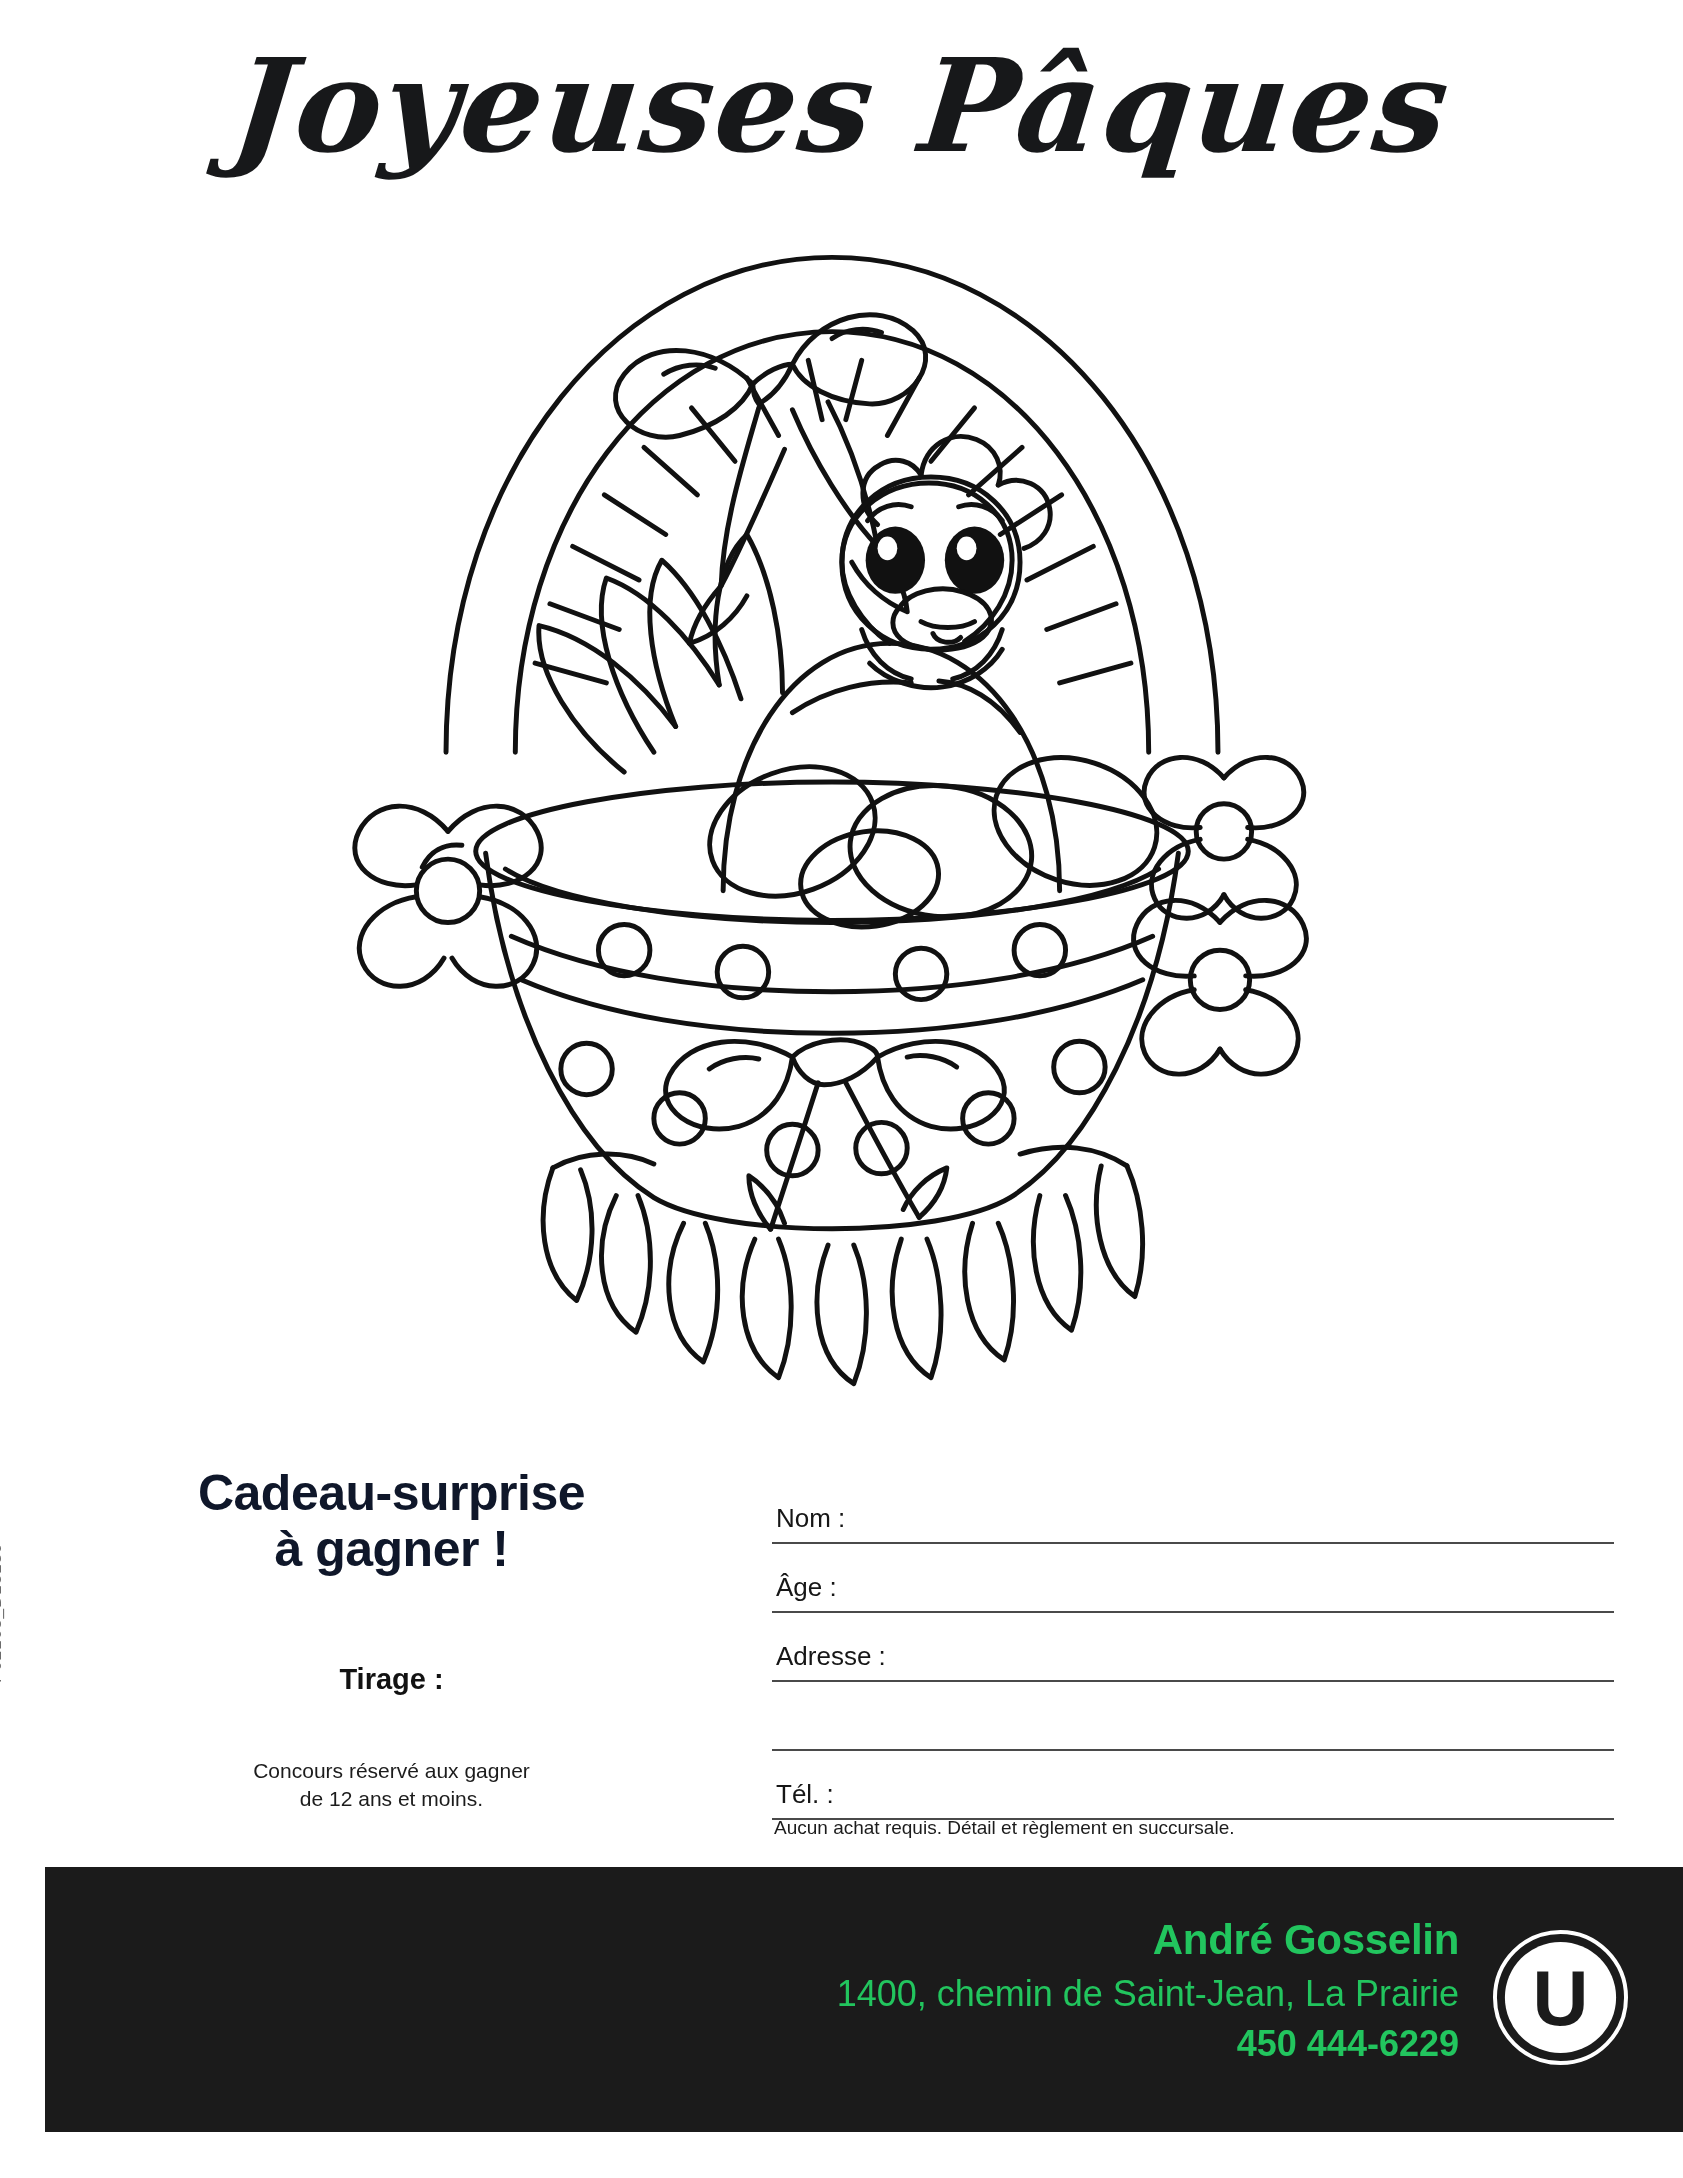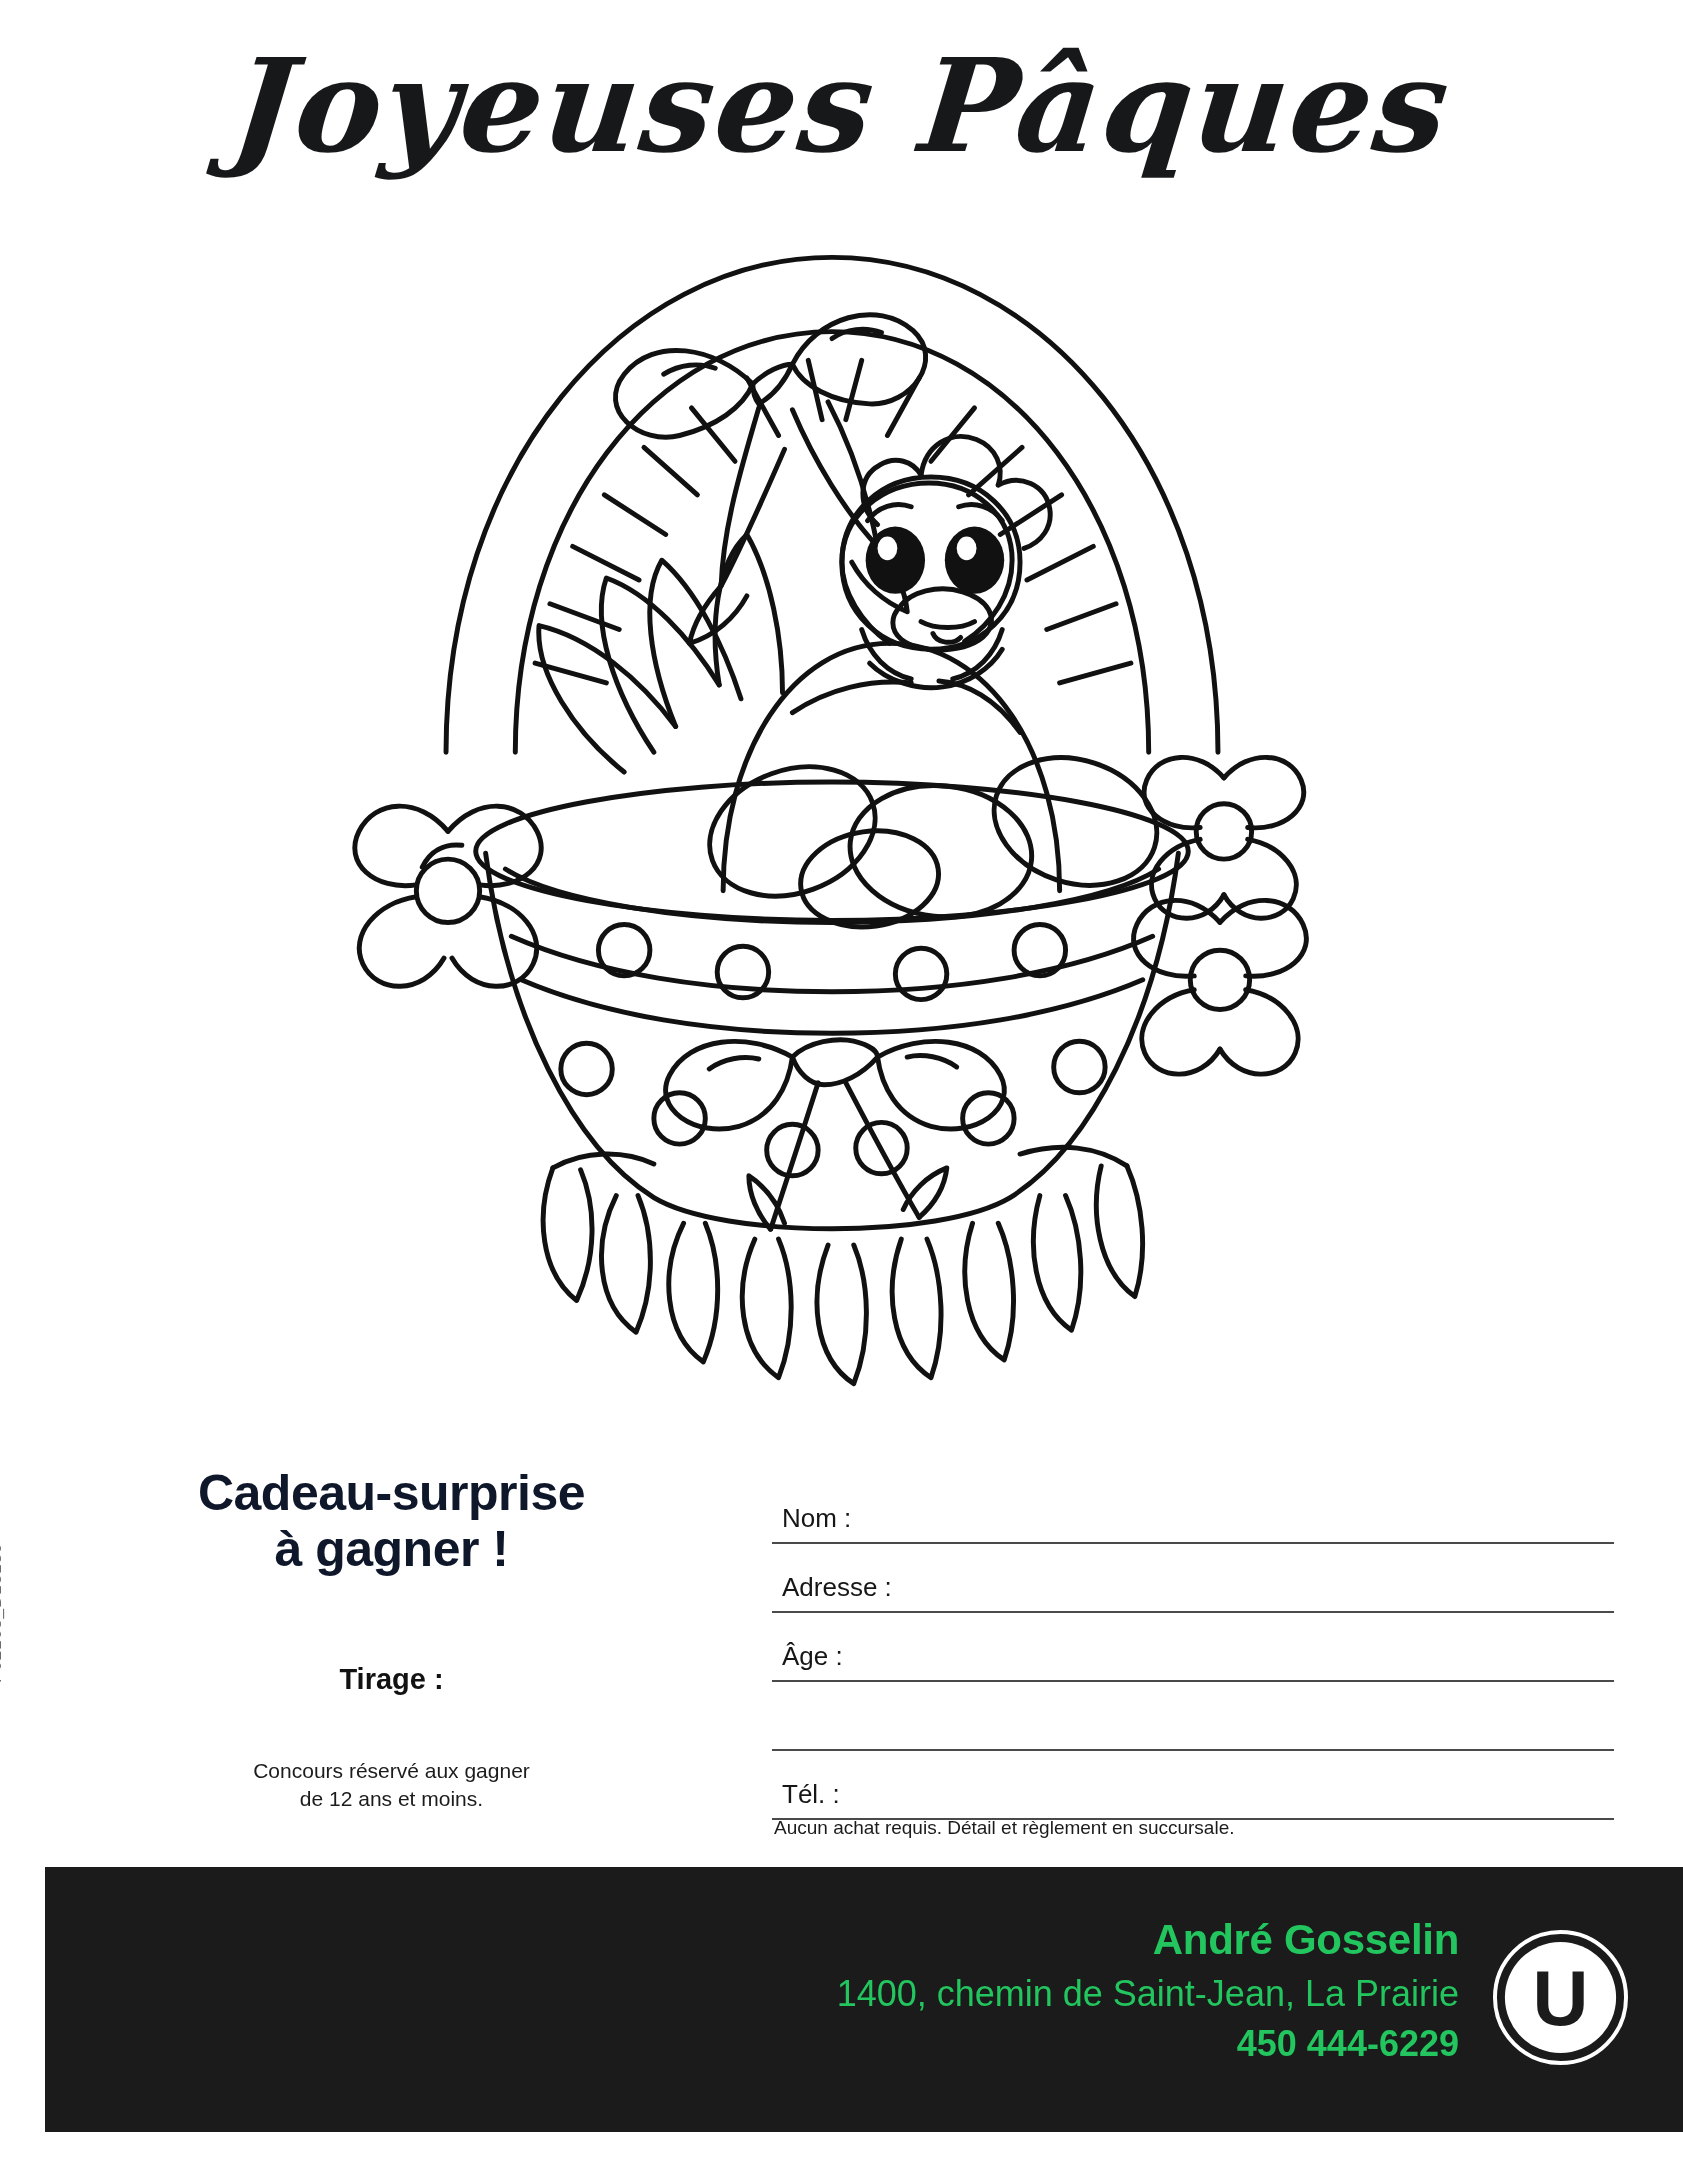--- a/index.html
+++ b/index.html
@@ -110,21 +110,21 @@
     width: 842px;
   }
   .field {
     position: relative;
     height: 67px;
     border-bottom: 2px solid #4a4a4a;
   }
   .field.blank { border-bottom: 2px solid #4a4a4a; }
   .field .lbl {
     position: absolute;
-    left: 10px;
+    left: 4px;
     bottom: 8px;
     font-size: 26px;
     color: #161616;
     white-space: nowrap;
   }
   .field .inputline {
     position: absolute;
     left: 129px;
     right: 0;
     bottom: 6px;
@@ -336,25 +336,25 @@
   </div>
 
   <div class="vcode">P02168_D13159</div>
 
   <div class="form">
     <div class="field">
       <span class="lbl">Nom :</span>
       <input class="inputline" type="text" placeholder="" style="">
     </div>
     <div class="field">
+      <span class="lbl">Âge :</span>
+      <input class="inputline" type="text" placeholder="" style="">
+    </div>
+    <div class="field">
       <span class="lbl">Adresse :</span>
-      <input class="inputline" type="text" placeholder="" style="">
-    </div>
-    <div class="field">
-      <span class="lbl">Âge :</span>
       <input class="inputline" type="text" placeholder="" style="">
     </div>
     <div class="field blank">
       <span class="lbl"></span>
       <input class="inputline" type="text" placeholder="" style="">
     </div>
     <div class="field">
       <span class="lbl">Tél. :</span>
       <input class="inputline" type="text" placeholder="" style="">
     </div>

